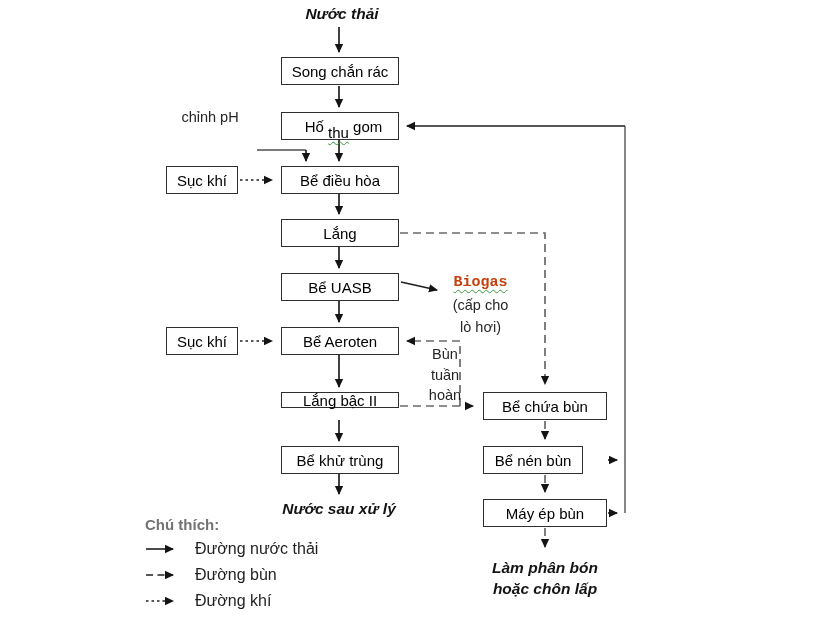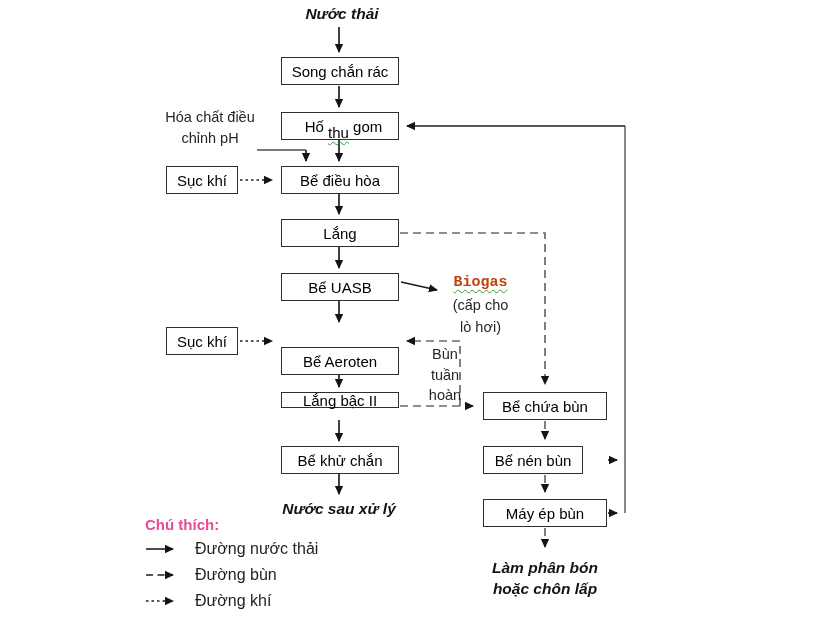--- a/index.html
+++ b/index.html
@@ -89,35 +89,34 @@
       <span class="ws squiggle">thu</span>
       <span class="ws"> gom</span>
     </div>
 
   <div class="box" style="left:281px; top:166px; width:118px; height:28px;">Bể điều hòa</div>
 
   <div class="box" style="left:281px; top:219px; width:118px; height:28px;">Lắng</div>
 
   <div class="box" style="left:281px; top:273px; width:118px; height:28px;">Bể UASB</div>
 
-  <div class="box" style="left:281px; top:327px; width:118px; height:28px;margin-top:20px;">Bể Aeroten</div>
+  <div class="box" style="left:281px; top:327px; width:118px; height:28px;">Bể Aeroten</div>
 
   <div class="box" style="left:281px; top:392px; width:118px; height:16px;">Lắng bậc II</div>
 
-  <div class="box" style="left:281px; top:446px; width:118px; height:28px;">Bể khử chắn</div>
+  <div class="box" style="left:281px; top:446px; width:118px; height:28px;">Bể khử trùng</div>
 
   <div class="box" style="left:166px; top:166px; width:72px; height:28px;">Sục khí</div>
   <div class="box" style="left:166px; top:327px; width:72px; height:28px;">Sục khí</div>
 
   <div class="box" style="left:483px; top:392px; width:124px; height:28px;">Bể chứa bùn</div>
   <div class="box" style="left:483px; top:446px; width:100px; height:28px;">Bể nén bùn</div>
   <div class="box" style="left:483px; top:499px; width:124px; height:28px;">Máy ép bùn</div>
 
   <div class="lbl center" style="left:148px; top:107px; width:124px; line-height:21px;">
-    <div>Hóa chất điều</div>
     <div>chỉnh pH</div>
   </div>
 
   <div class="lbl center" style="left:433px; top:260px; width:95px; line-height:22px;">
     <div class="bold squiggle" style="font-size:15px; color:#c2410c;font-family:Liberation Mono, monospace;">Biogas</div>
     <div>(cấp cho</div>
     <div>lò hơi)</div>
   </div>
 
   <div class="lbl center" style="left:424px; top:344px; width:42px; line-height:20.5px;">
@@ -126,21 +125,21 @@
     <div>hoàn</div>
   </div>
 
   <div class="lbl bi center" style="left:266px; top:500px; width:146px;">Nước sau xử lý</div>
 
   <div class="lbl bi center" style="left:481px; top:557px; width:128px; line-height:21px;">
     <div>Làm phân bón</div>
     <div>hoặc chôn lấp</div>
   </div>
 
-  <div class="lbl bold" style="left:145px; top:516px; font-size:15px; color:#ec4899;">Chú thích:</div>
+  <div class="lbl bold" style="left:145px; top:516px; font-size:15px; color:#737373;">Chú thích:</div>
 
   <div class="legend-row" style="top:540px;">
     <svg class="mini" width="36" height="12">
       <line x1="1" y1="6" x2="28" y2="6" stroke="#1f1f1f" stroke-width="1.6" marker-end="url(#ah)"></line>
     </svg>
     <span>Đường nước thải</span>
   </div>
 
   <div class="legend-row" style="top:566px;">
     <svg class="mini" width="36" height="12">

